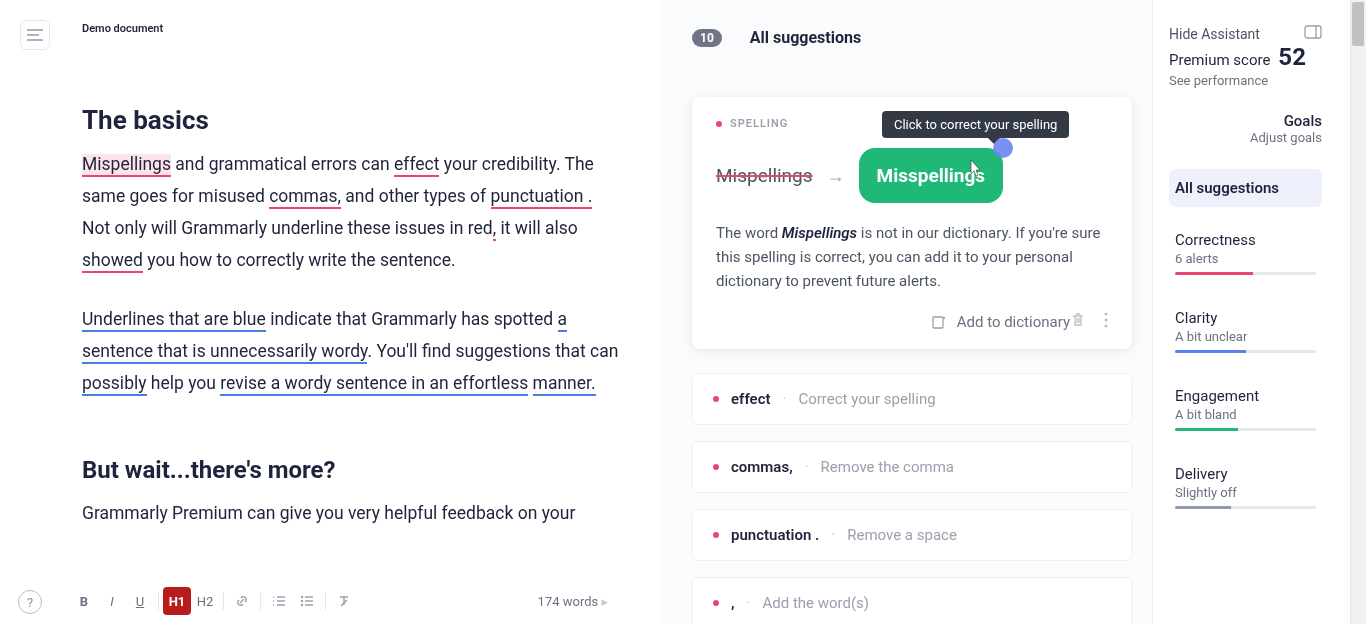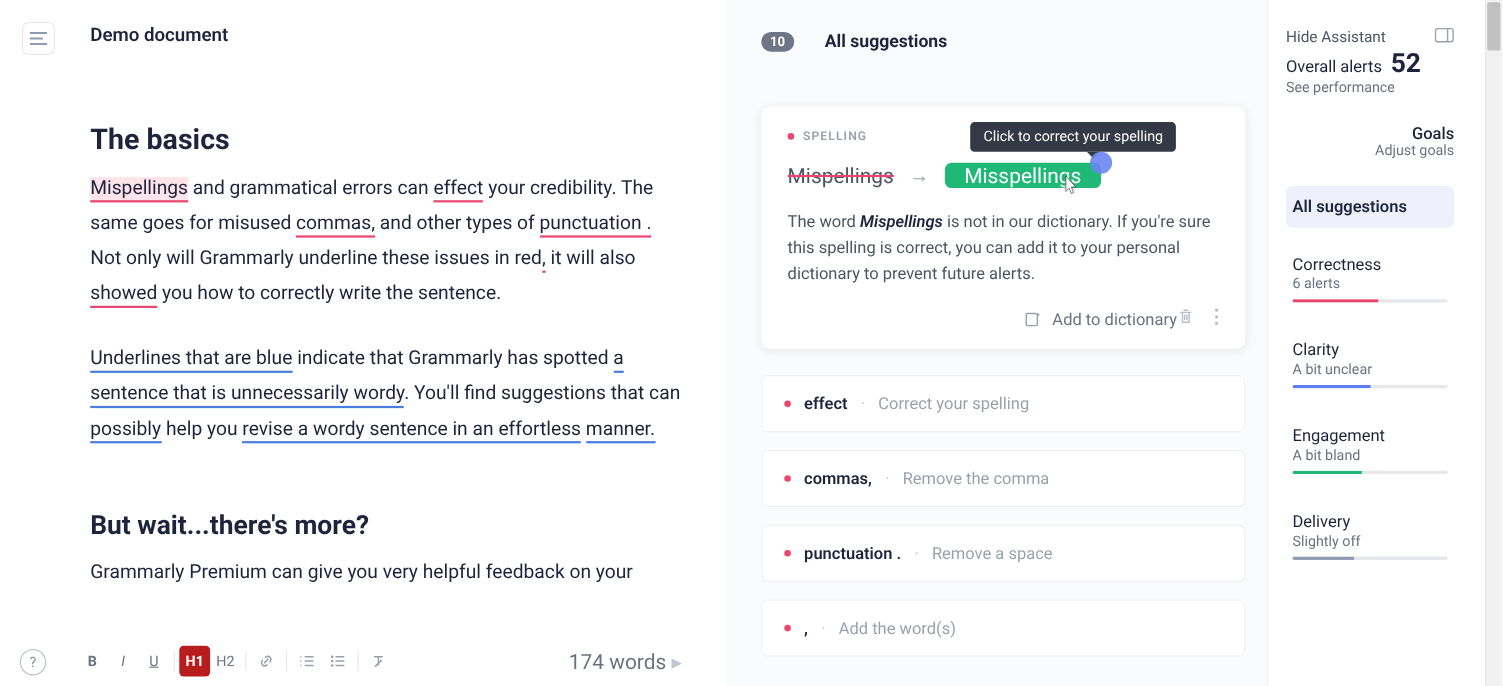--- a/index.html
+++ b/index.html
@@ -6,58 +6,58 @@
   body { font-family: -apple-system, BlinkMacSystemFont, "Segoe UI", Roboto, Helvetica, Arial, sans-serif; background: #fff; color: #1f243c; width: 1366px; height: 624px; overflow: hidden; position: relative; }
   
   .app { display: flex; width: 1342px; height: 624px; }
   .scrollbar-track { position:absolute; right:0; top:0; width:16px; height:624px; background:#f1f1f1; border-left:1px solid #e5e5e5;}
   .scrollbar-thumb { position:absolute; right:2px; top:2px; width:12px; height:44px; background:#c1c1c1; border-radius:2px;}
   
   
   .editor-col { flex: 0 0 660px; position: relative; padding: 22px 30px 0 82px; }
   .menu-btn { position:absolute; left:20px; top:20px; width:30px; height:30px; border:1px solid #e5e7eb; border-radius:6px; display:flex; align-items:center; justify-content:center; cursor:pointer;}
   .menu-btn svg { width:16px; height:12px; }
-  .doc-title { font-size:17px; font-weight:600; color:#1f243c; margin-bottom:70px;}
+  .doc-title { font-size:11px; font-weight:600; color:#1f243c; margin-bottom:70px;}
   
   h1.section { font-size:26px; font-weight:700; margin-bottom:14px;}
   h1.section2 { font-size:24px; font-weight:700; margin-top:56px; margin-bottom:14px;}
   p.body { font-size:17.5px; line-height:1.82; color:#1f243c; max-width:540px;}
   p.body + p.body { margin-top:28px; }
   
   .ul-red { border-bottom:2px solid #e9476f; padding-bottom:1px;}
   .ul-red.hl { background:#fde4ea; }
   .ul-blue { border-bottom:2px solid #4a7de0; padding-bottom:1px;}
   
   
   .toolbar { position:absolute; left:70px; right:0; bottom:6px; height:34px; display:flex; align-items:center; gap:0; font-size:13px; color:#6b7280;}
   .tb-btn { width:28px; height:28px; display:flex; align-items:center; justify-content:center; border-radius:4px; cursor:pointer; color:#6b7280;}
   .tb-btn.active { background:#b91c1c; color:#fff; font-weight:700;}
   .tb-sep { width:1px; height:18px; background:#e5e7eb; margin:0 4px;}
-  .word-count { position:absolute; right:40px; color:#6b7280; font-size:19px;}
+  .word-count { position:absolute; right:52px; color:#6b7280; font-size:13px;}
   .help-btn { position:absolute; left:18px; bottom:10px; width:24px; height:24px; border:1.5px solid #b8bfc9; border-radius:50%; display:flex; align-items:center; justify-content:center; font-size:13px; color:#8a93a2; cursor:pointer;}
   
   
   .mid-col { flex: 0 0 492px; padding: 28px 20px 0 32px; background:#fafbfc;}
   .mid-header { display:flex; align-items:center; gap:28px; margin-bottom:50px;}
   .badge { background:#6f7486; color:#fff; font-size:12px; font-weight:700; border-radius:10px; padding:2px 8px;}
   .mid-title { font-size:16px; font-weight:700;}
   
   .card { background:#fff; border-radius:8px; box-shadow:0 2px 10px rgba(0,0,0,0.08); padding:20px 24px 16px; position:relative; margin-bottom:24px;}
   .card-top { display:flex; align-items:center; gap:8px; margin-bottom:18px;}
   .dot { width:6px; height:6px; border-radius:50%; }
   .dot.red { background:#e9476f; }
   .card-cat { font-size:11px; letter-spacing:1px; color:#9aa0ad; font-weight:600;}
   .tooltip { position:absolute; top:14px; left:190px; background:#333a45; color:#fff; font-size:13px; padding:6px 12px; border-radius:4px; white-space:nowrap;}
   .tooltip:after { content:""; position:absolute; bottom:-6px; left:106px; border:6px solid transparent; border-top-color:#333a45; border-bottom:none;}
   .ping { position:absolute; right:-10px; top:-10px; width:20px; height:20px; background:#6a85f1; border-radius:50%; opacity:.9;}
   
   .correction-row { display:flex; align-items:center; gap:14px; margin-bottom:18px;}
   .strike { font-size:19px; color:#4b5563; text-decoration:line-through; text-decoration-color:#e9476f; text-decoration-thickness:2px;}
   .arrow { color:#9aa0ad; font-size:18px;}
-  .pill { background:#1fb877; color:#fff; font-size:19px; font-weight:400; padding:0 18px; border-radius:6px; position:relative; cursor:pointer;}
+  .pill { background:#1fb877; color:#fff; font-size:19px; font-weight:700; padding:16px 18px; border-radius:16px; position:relative; cursor:pointer;}
   .cursor-icon { position:absolute; right:18px; top:10px; }
   
   .card-explain { font-size:15px; color:#4b5563; line-height:1.6; margin-bottom:18px;}
   .card-explain em { font-style:italic; font-weight:600; color:#1f243c;}
   .card-actions { display:flex; align-items:center; justify-content:flex-end;}
   .add-dict { display:flex; align-items:center; gap:10px; color:#6b7280; font-size:15px; cursor:pointer;}
   .card-icons { display:flex; align-items:center; gap:18px; color:#b8bfc9;}
   .card-icons span { cursor:pointer;}
   
   .mini-card { background:#fff; border:1px solid #eef0f3; border-radius:6px; padding:16px 20px; margin-bottom:16px; display:flex; align-items:center; gap:12px; font-size:15px; cursor:pointer;}
@@ -237,21 +237,21 @@
 
   <div class="right-col">
     <div class="hide-row">
       <span class="hide-text">Hide Assistant</span>
       <span class="assist-icon"><svg width="18" height="14">
             <rect x="1" y="1" width="16" height="12" rx="2" stroke="#9aa0ad" fill="none" stroke-width="1.3"></rect>
             <path d="M12 1v12" stroke="#9aa0ad" stroke-width="1.3"></path>
           </svg></span>
     </div>
     <div class="score-row">
-      <span class="score-label">Overall alerts</span>
+      <span class="score-label">Premium score</span>
       <span class="score-val">52</span>
     </div>
     <div class="see-perf">See performance</div>
 
     <div class="goals">
       <div class="goals-title">Goals</div>
       <div class="goals-sub">Adjust goals</div>
     </div>
 
     <div class="cat-list">

